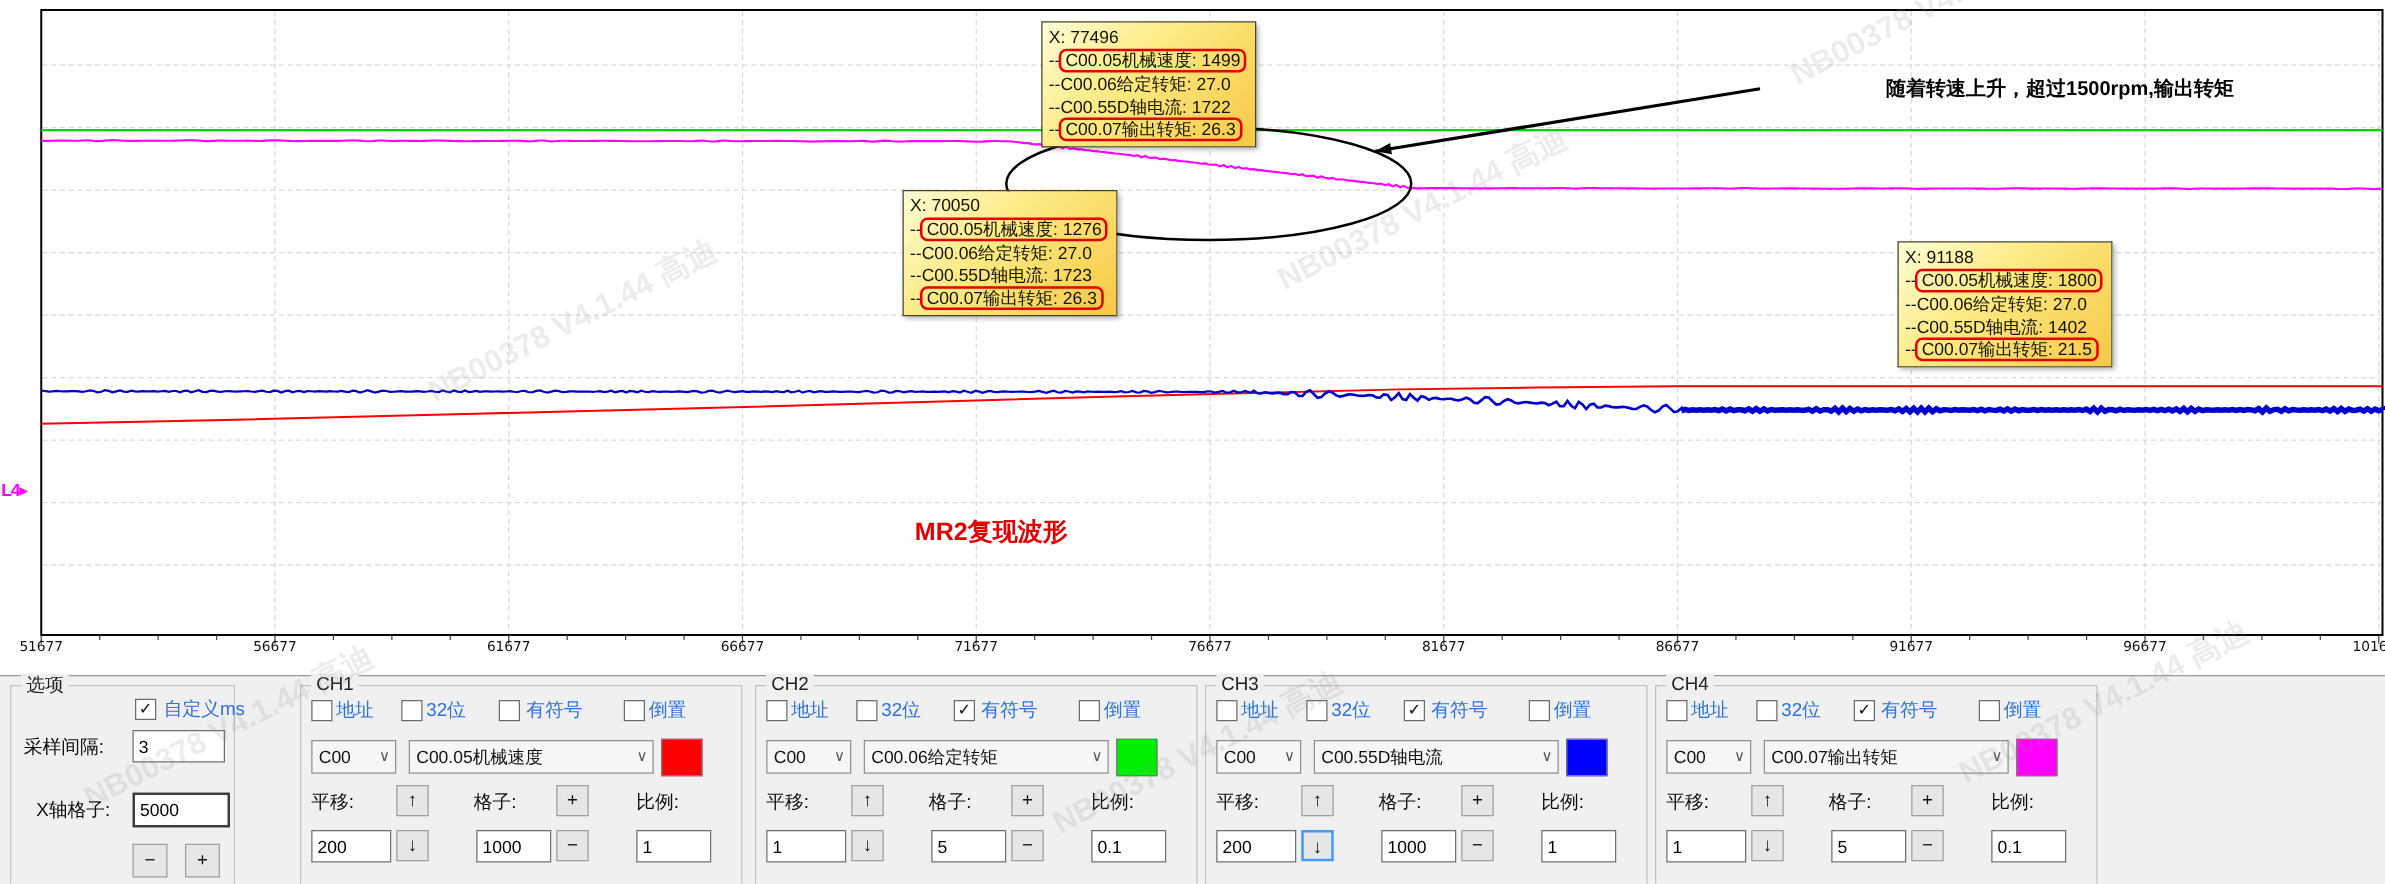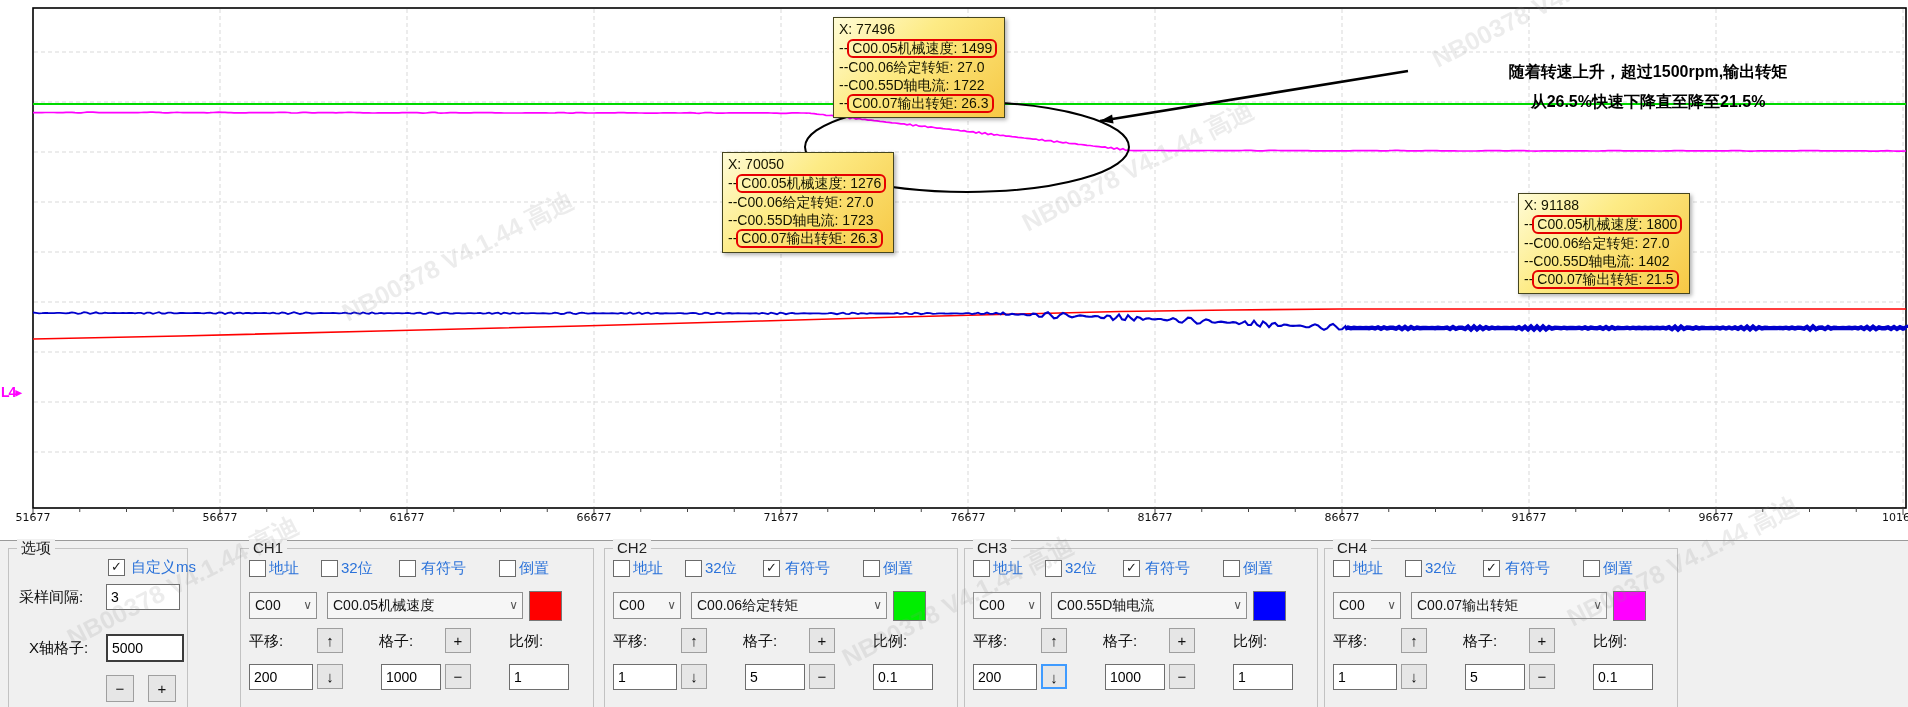--- a/index.html
+++ b/index.html
@@ -170,22 +170,22 @@
       <div class="tooltip" style="left: 1518px; top: 193px;">
         <div class="tt-x">X: 91188</div>
         <div class="tt-line"><span>--</span><span class="tt-boxed">C00.05机械速度: 1800</span></div>
         <div class="tt-line"><span>--</span><span>C00.06给定转矩: 27.0</span></div>
         <div class="tt-line"><span>--</span><span>C00.55D轴电流: 1402</span></div>
         <div class="tt-line"><span>--</span><span class="tt-boxed">C00.07输出转矩: 21.5</span></div>
       </div>
     </div>
   <div class="annotation">
     <div>随着转速上升，超过1500rpm,输出转矩</div>
-    <div>从26.5%快速下降直至降至21.5%</div>
-  </div>
+  </div>
+  <div class="chart-title">MR2复现波形</div>
   <div class="edge-marker">L4▸</div>
 </div>
 
 <span class="wm">NB00378 V4.1.44 高迪</span>
 <span class="wm">NB00378 V4.1.44 高迪</span>
 <span class="wm">NB00378 V4.1.44 高迪</span>
 <span class="wm">NB00378 V4.1.44 高迪</span>
 <span class="wm">NB00378 V4.1.44 高迪</span>
 <span class="wm">NB00378 V4.1.44 高迪</span>
 

